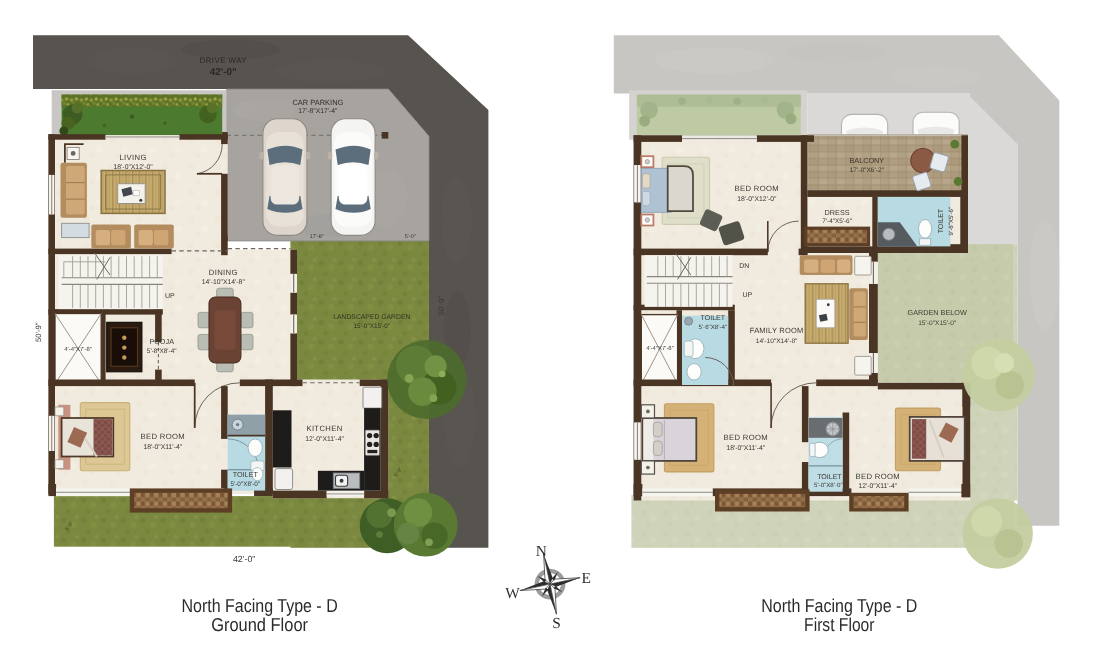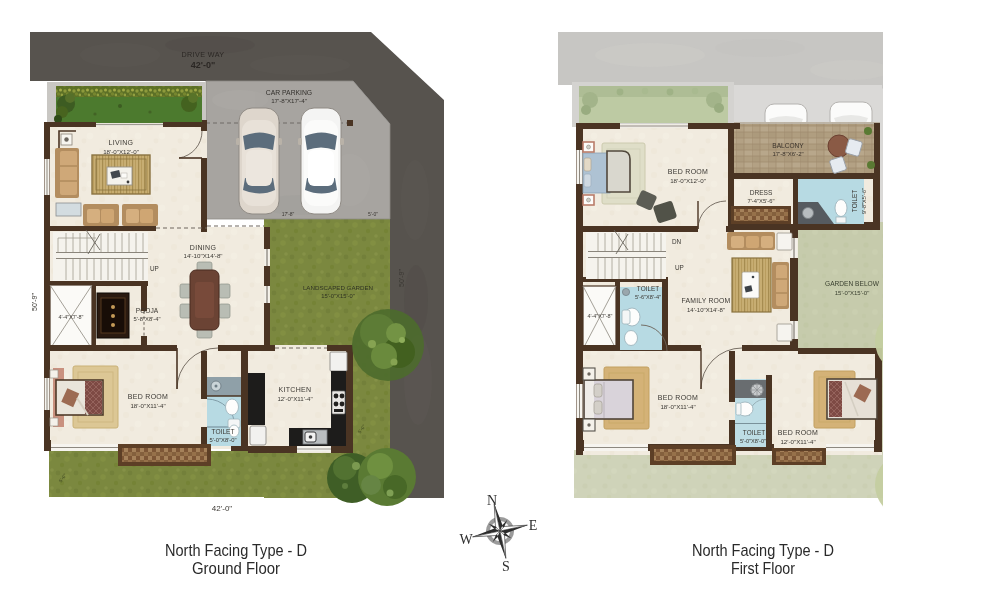--- a/index.html
+++ b/index.html
@@ -1,16 +1,16 @@
 <!DOCTYPE html>
 <html><head>
 <meta charset="utf-8">
 <style>
   html,body{margin:0;padding:0;background:#ffffff;}
-  .page{width:883px;height:601px;position:relative;background:#ffffff;overflow:hidden;}
+  .page{width:963px;height:601px;position:relative;background:#ffffff;overflow:hidden;}
   svg{display:block;}
   text{font-family:"Liberation Sans", sans-serif;}
 </style>
 </head>
 <body>
 <div class="page">
 <svg width="1001" height="601" viewBox="0 0 1001 601">
 <defs>
   <pattern id="grassL" width="18" height="18" patternUnits="userSpaceOnUse">
     <rect width="18" height="18" fill="#7b883f"></rect>

